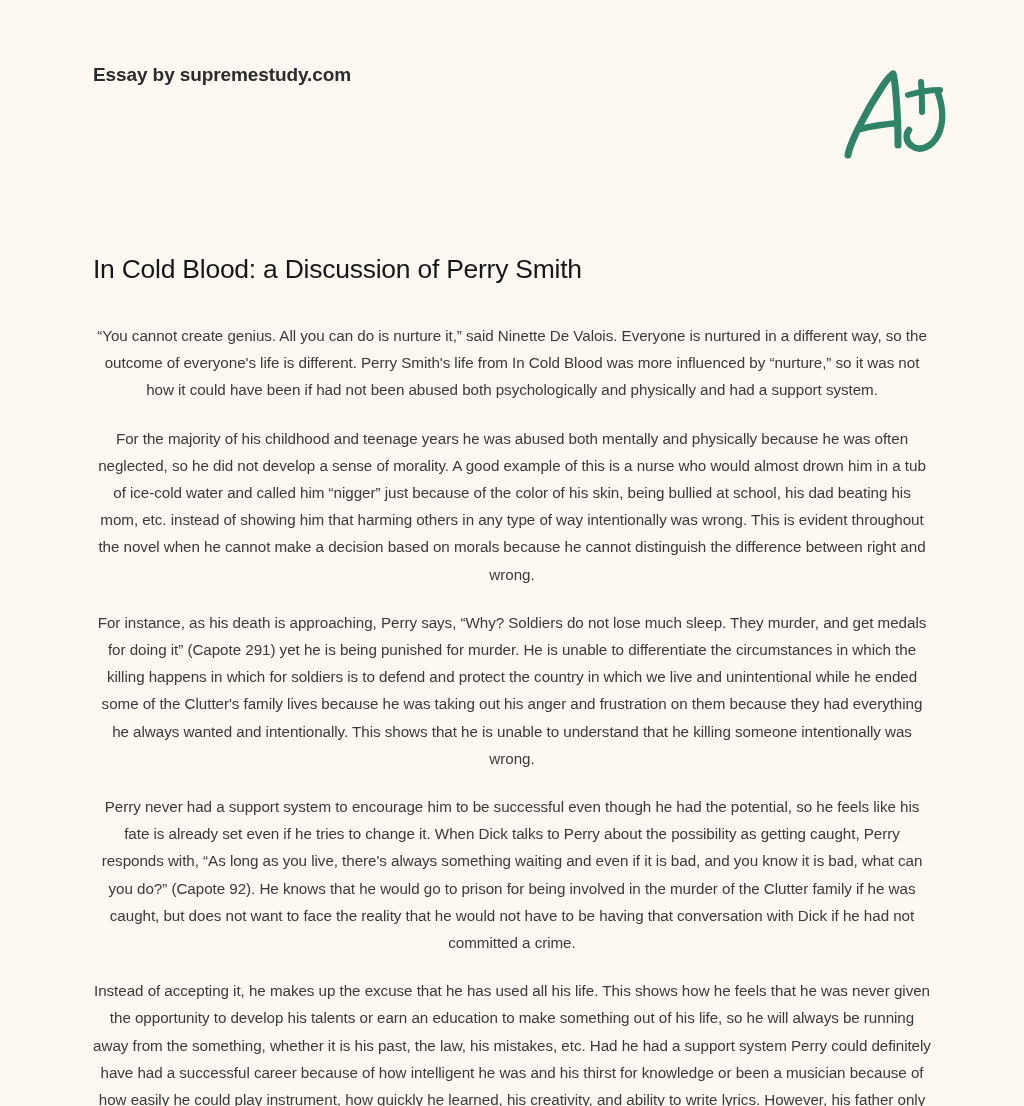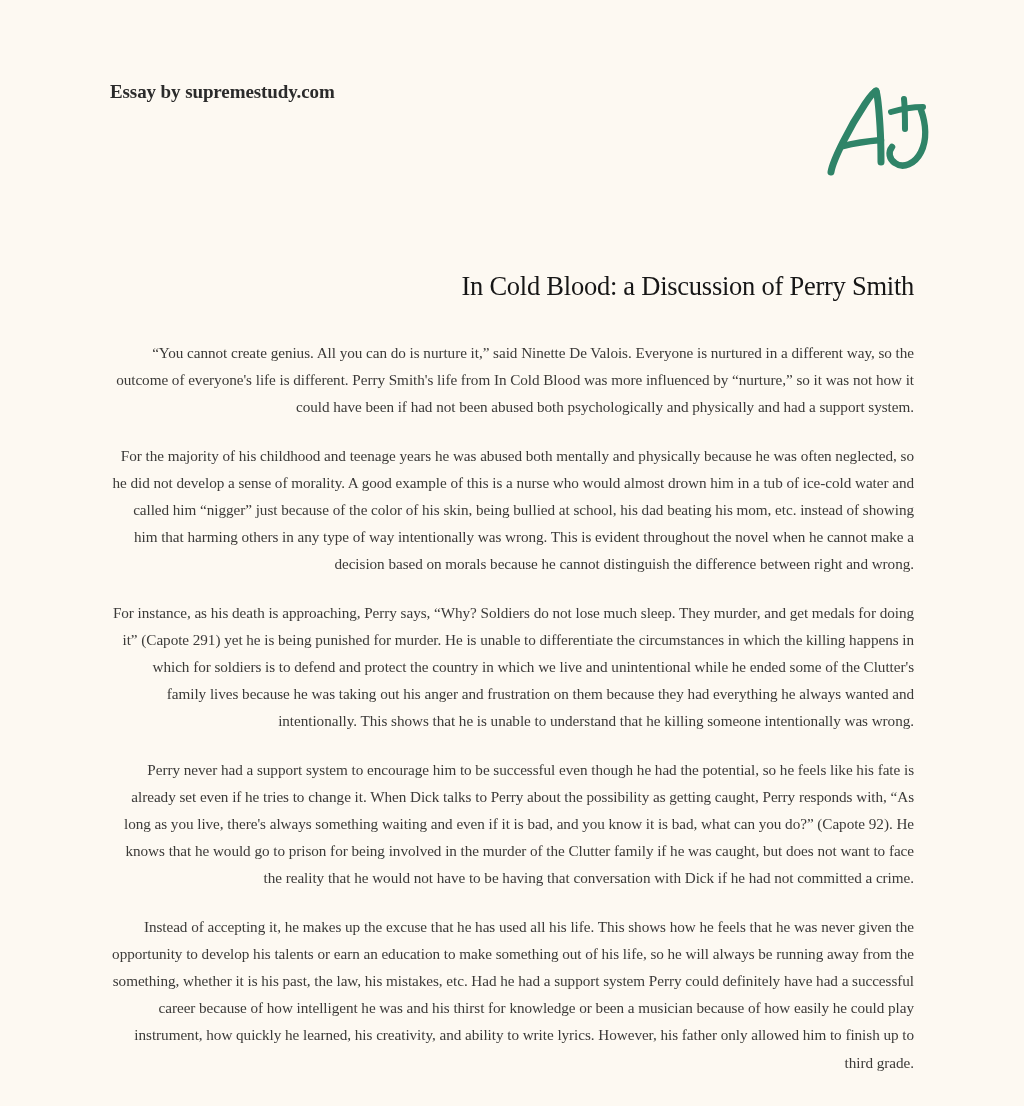--- a/index.html
+++ b/index.html
@@ -15,22 +15,21 @@
     overflow: hidden;
     position: relative;
     -webkit-font-smoothing: antialiased;
   }
 
   .page {
     position: relative;
     width: 1024px;
     height: 1106px;
     box-sizing: border-box;
-    padding: 17px;
-    font-family: Liberation Serif, serif;
+    padding: 0;
   }
 
   
   .header {
     position: relative;
     padding: 62px 93px 0 93px;
     box-sizing: border-box;
     min-height: 190px;
   }
 
@@ -84,35 +83,34 @@
     box-sizing: border-box;
   }
 
   .doc-title {
     font-size: 26.5px;
     font-weight: 500;
     color: #161616;
     line-height: 34px;
     letter-spacing: -0.25px;
     margin: 62px 0 0 0;
-    text-align: right;
   }
 
   .body-copy {
     margin-top: 36px;
     max-width: 856px;
   }
 
   .body-copy p {
     margin: 0 0 21px 0;
     font-size: 15.2px;
     line-height: 27.2px;
     color: #3b3a38;
     letter-spacing: -0.05px;
-    text-align: right;
+    text-align: center;
   }
 
   .body-copy p:last-child {
     margin-bottom: 0;
   }
 </style>
 </head>
 <body>
 
 <div class="page">

